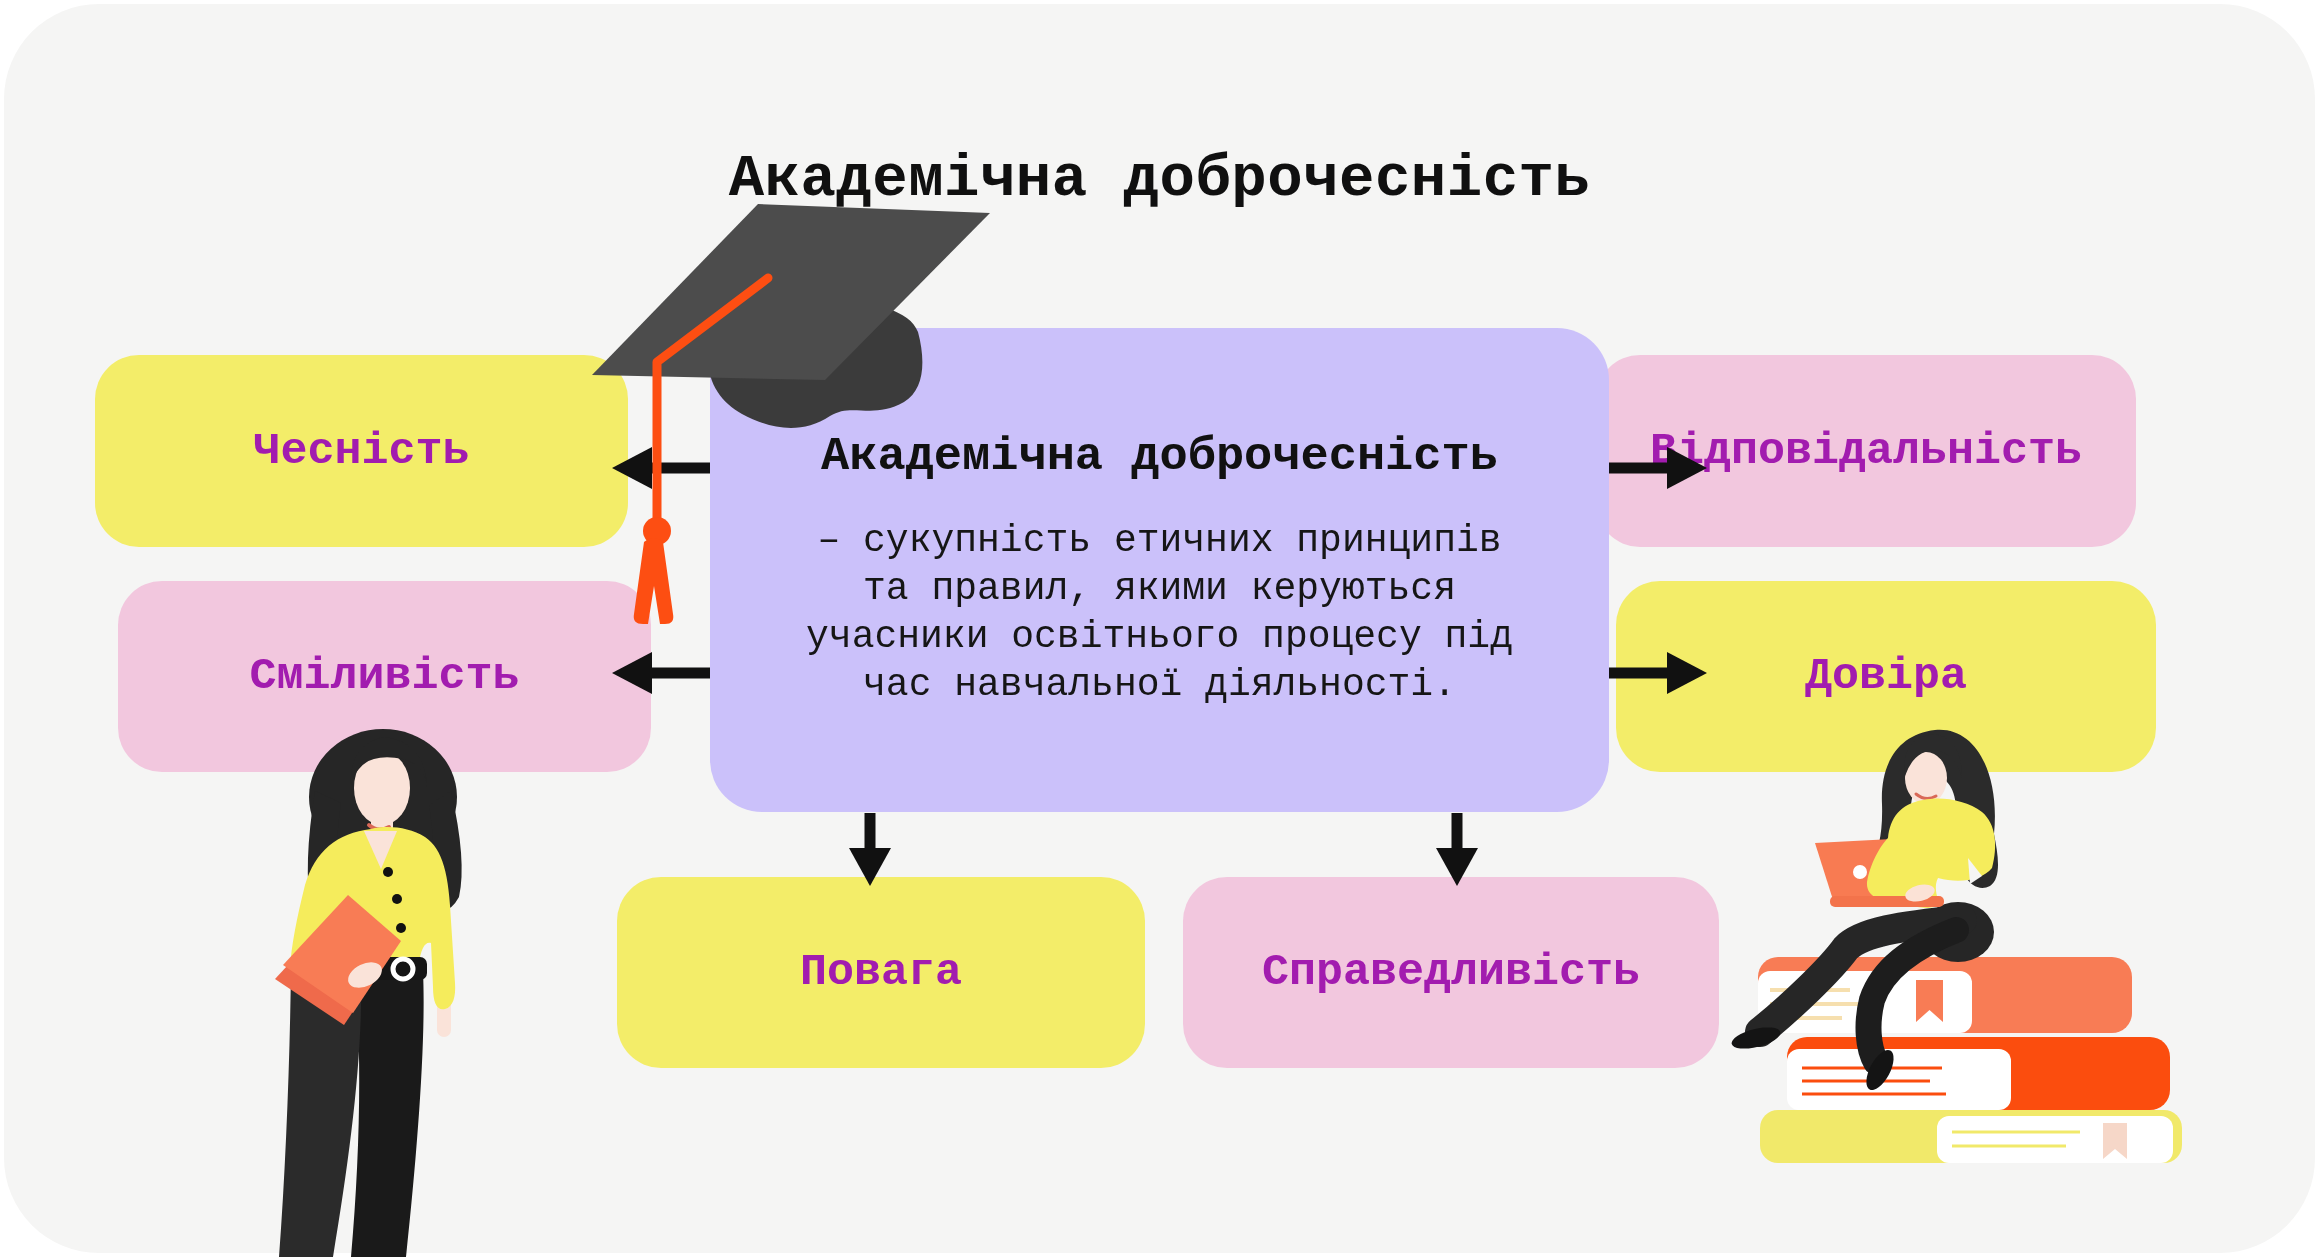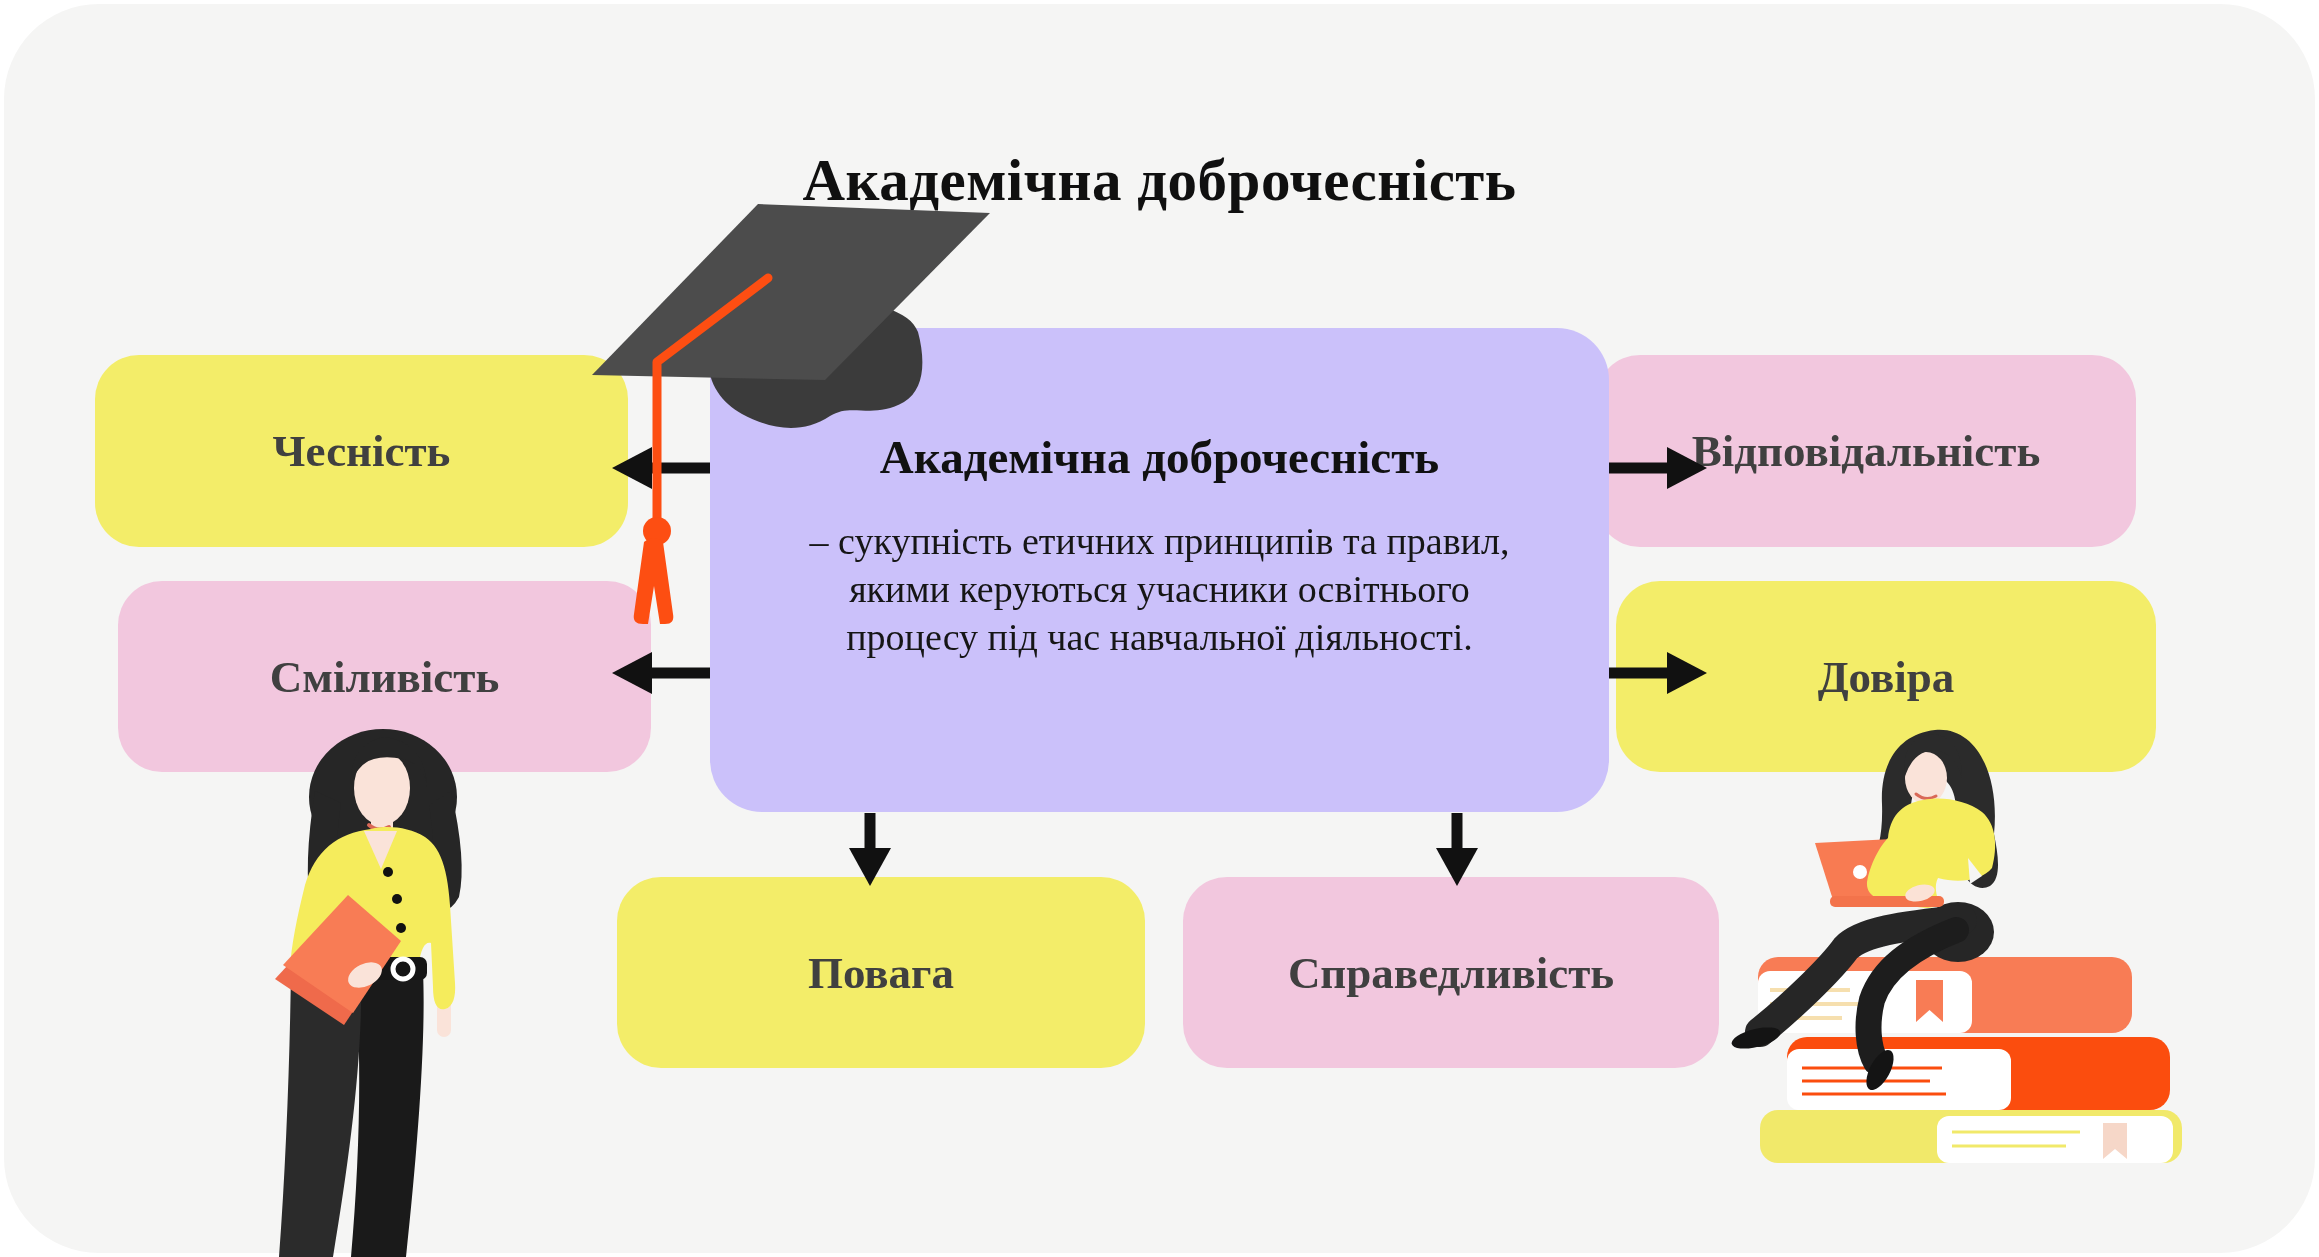--- a/index.html
+++ b/index.html
@@ -1,30 +1,30 @@
 <!DOCTYPE html>
 <html><head>
 <meta charset="utf-8">
 <style>
   html,body{margin:0;padding:0;background:#ffffff;}
   .canvas{
     position:relative;width:2319px;height:1257px;overflow:hidden;
-    font-family:Liberation Serif, serif;color:#141414;background:#ffffff;
+    font-family:Liberation Mono, monospace;color:#141414;background:#ffffff;
   }
   .panel{
     position:absolute;left:4px;top:4px;right:4px;bottom:4px;
     background:#f5f5f4;border-radius:95px;
   }
   .title{
     position:absolute;left:0;right:0;top:106px;text-align:center;
     font-size:59px;font-weight:700;letter-spacing:.5px;color:#101010;
   }
   .node{
     position:absolute;display:flex;align-items:center;justify-content:center;
-    border-radius:44px;font-size:45px;font-weight:600;color:#404040;text-align:right;
+    border-radius:44px;font-size:45px;font-weight:600;color:#a21caf;text-align:right;
   }
   .node.yellow{background:#f3ed69;}
   .node.pink{background:#f2c7de;}
   .node-honesty{left:95px;top:355px;width:533px;height:192px;}
   .node-courage{left:95px;top:581px;width:533px;height:191px;margin-left:23px;}
   .node-responsibility{left:1596px;top:355px;width:540px;height:192px;}
   .node-trust{left:1616px;top:581px;width:540px;height:191px;}
   .node-respect{left:617px;top:877px;width:528px;height:191px;}
   .node-fairness{left:1183px;top:877px;width:536px;height:191px;}
   .center-box{

